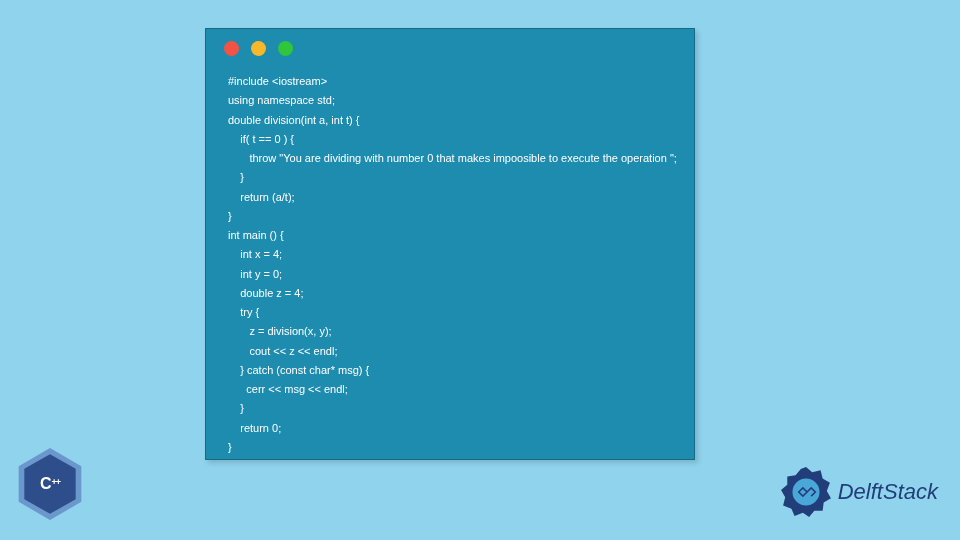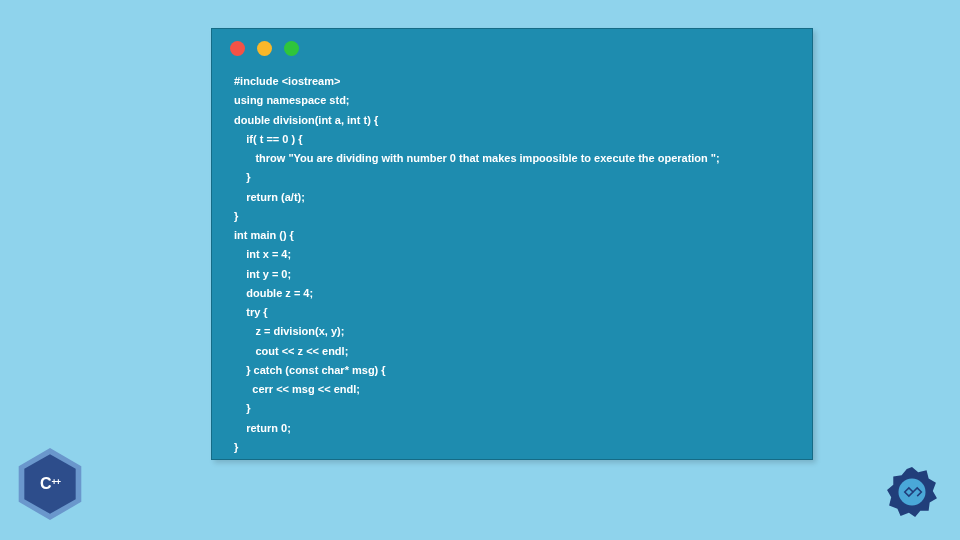--- a/index.html
+++ b/index.html
@@ -7,27 +7,26 @@
       width: 960px;
       height: 540px;
       background: #8fd3ec;
       font-family: -apple-system, BlinkMacSystemFont, "Segoe UI", sans-serif;
       position: relative;
       overflow: hidden;
     }
     .code-window {
       position: absolute;
       top: 28px;
-      left: 211px;
-      width: 602px;
+      left: 205px;
+      width: 490px;
       height: 432px;
       background: #1e8caf;
       border: 1px solid #156b86;
       box-shadow: 3px 3px 5px rgba(0,0,0,0.15);
-      font-weight: bold;
     }
     .window-controls {
       display: flex;
       gap: 12px;
       padding: 12px 18px 4px 18px;
     }
     .window-dot {
       width: 15px;
       height: 15px;
       border-radius: 50%;
@@ -143,13 +142,14 @@
   <svg class="gear-shape" viewBox="0 0 100 100">
     <g fill="#213e7a">
       <polygon points="50,2 62,12 78,8 82,24 96,32 90,48 98,62 84,70 82,86 66,86 56,98 44,90 28,96 22,82 6,76 10,60 2,46 14,36 14,20 30,18 40,6"></polygon>
     </g>
     <circle cx="50" cy="50" r="26" fill="#4aa8d8"></circle>
     <g stroke="#213e7a" stroke-width="3" fill="none">
       <path d="M36,50 L44,42 L52,50 L44,58 Z"></path>
       <path d="M52,50 L60,42 L68,50 L60,58"></path>
     </g>
   </svg>
+  <div class="delft-text">DelftStack</div>
 </div>
 
 </body></html>

